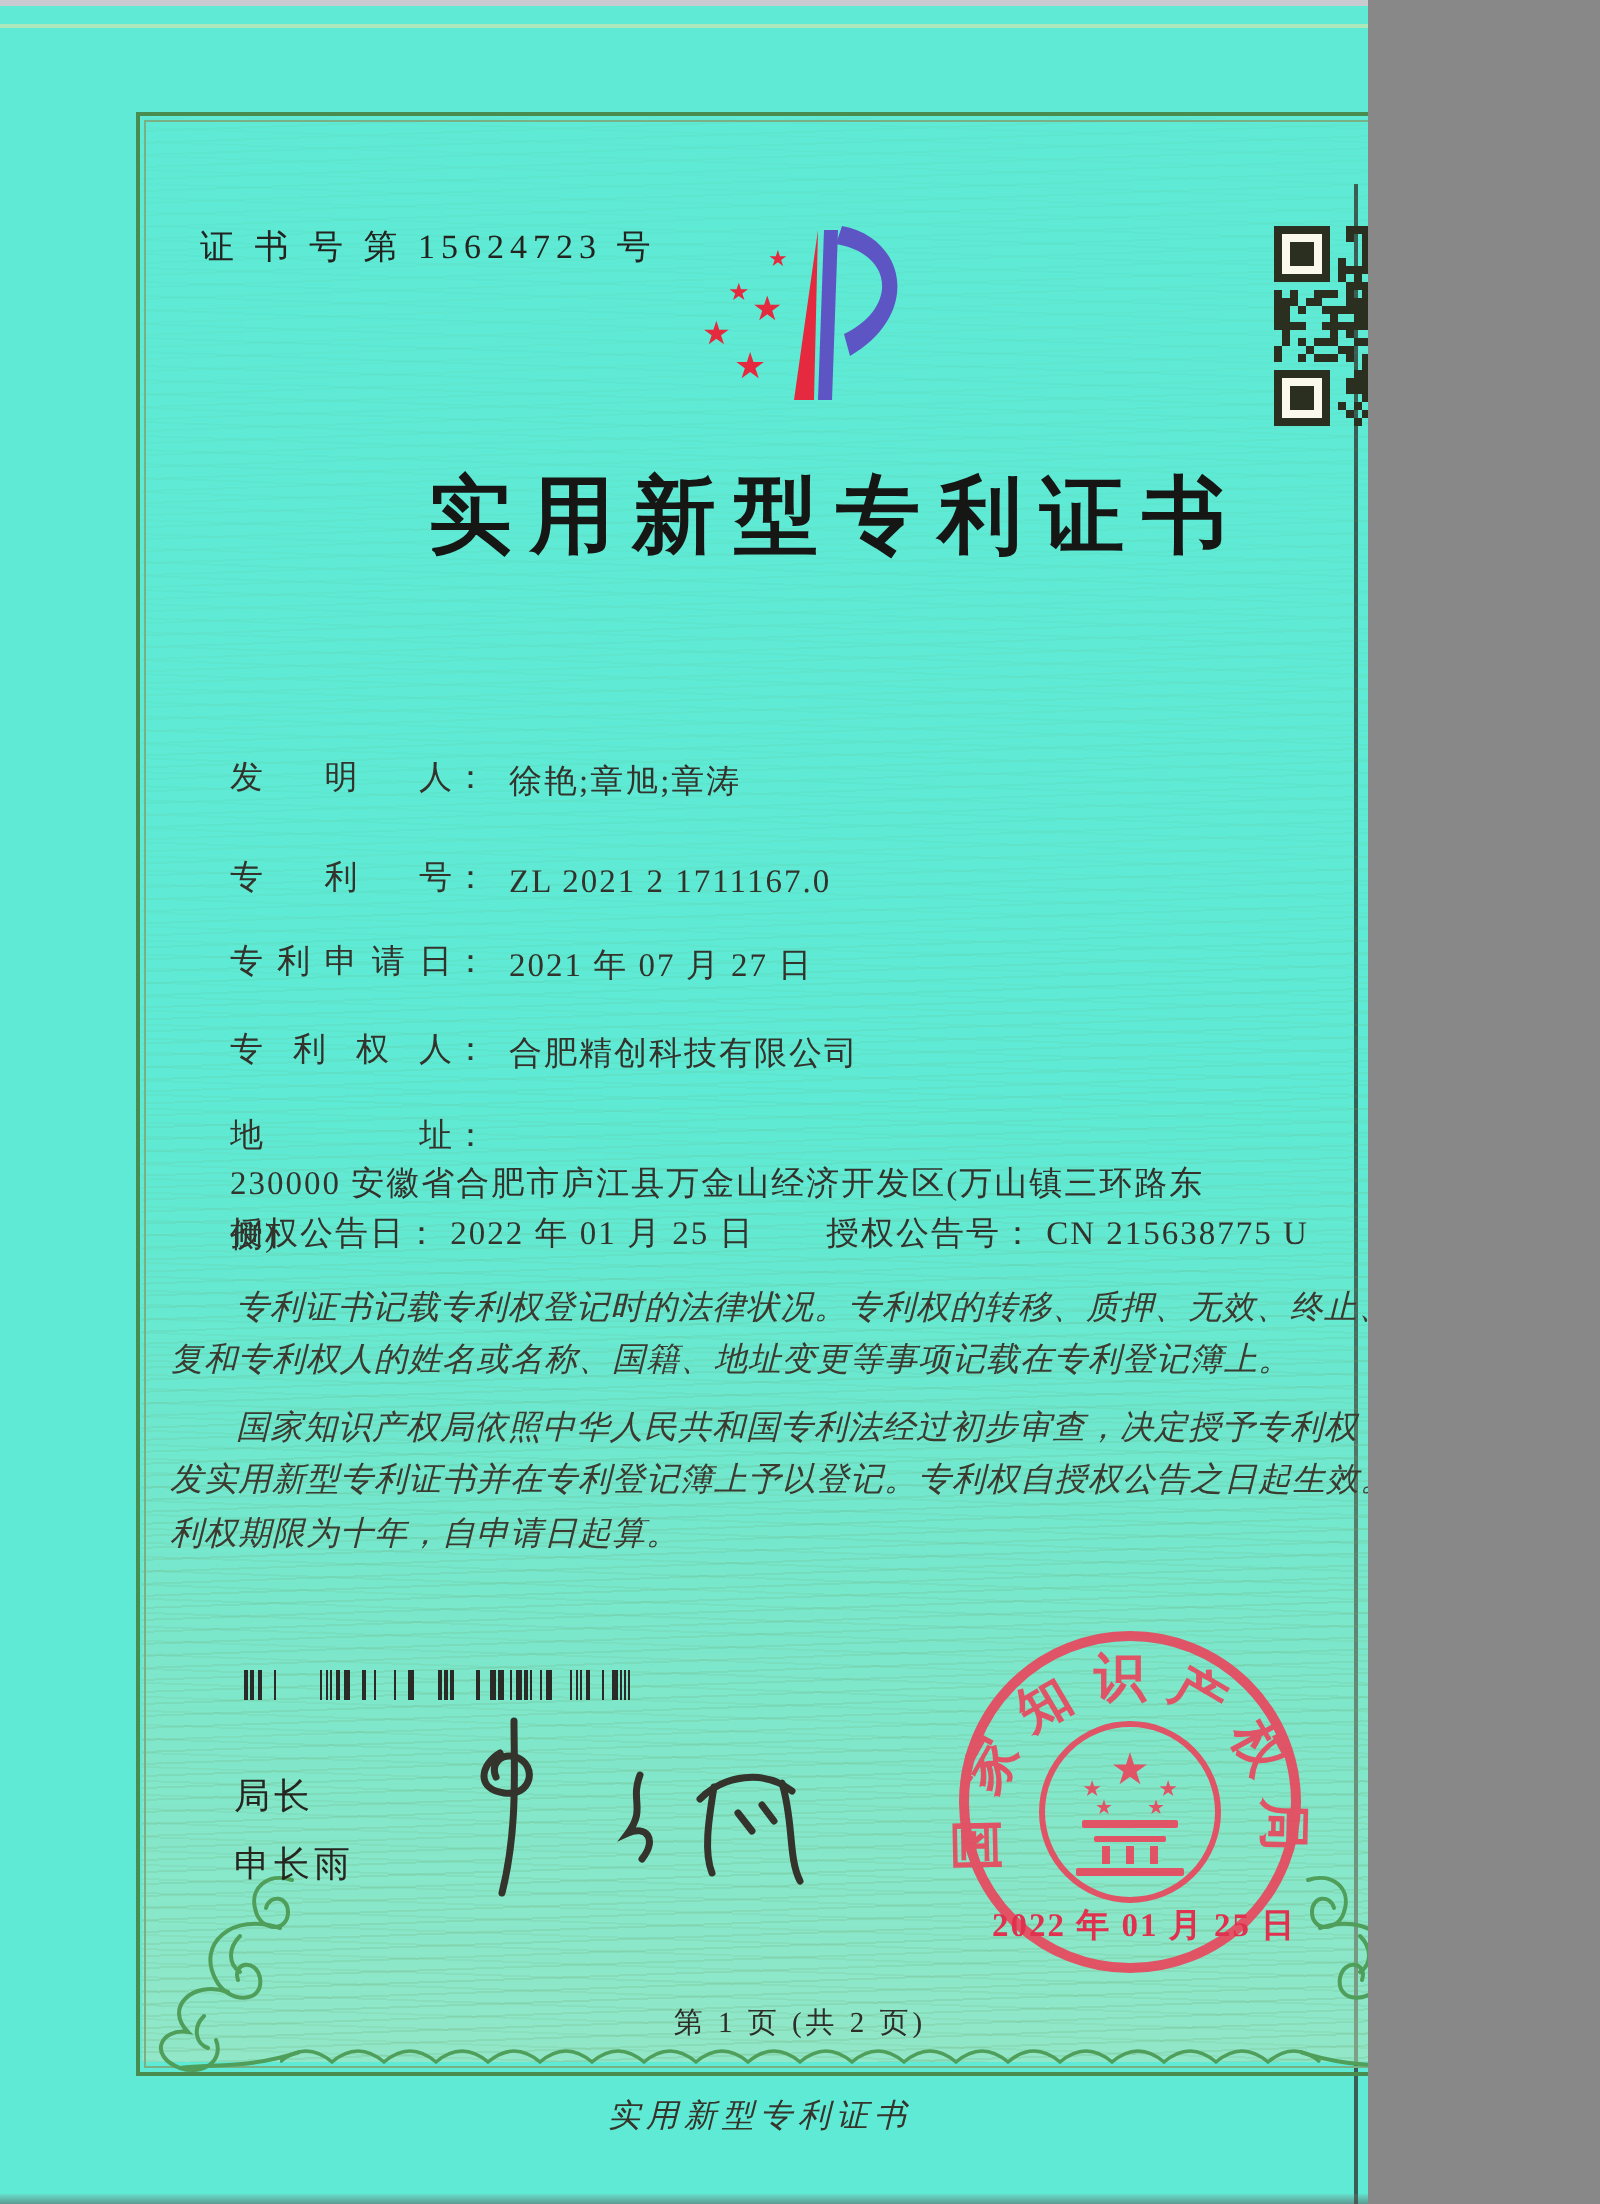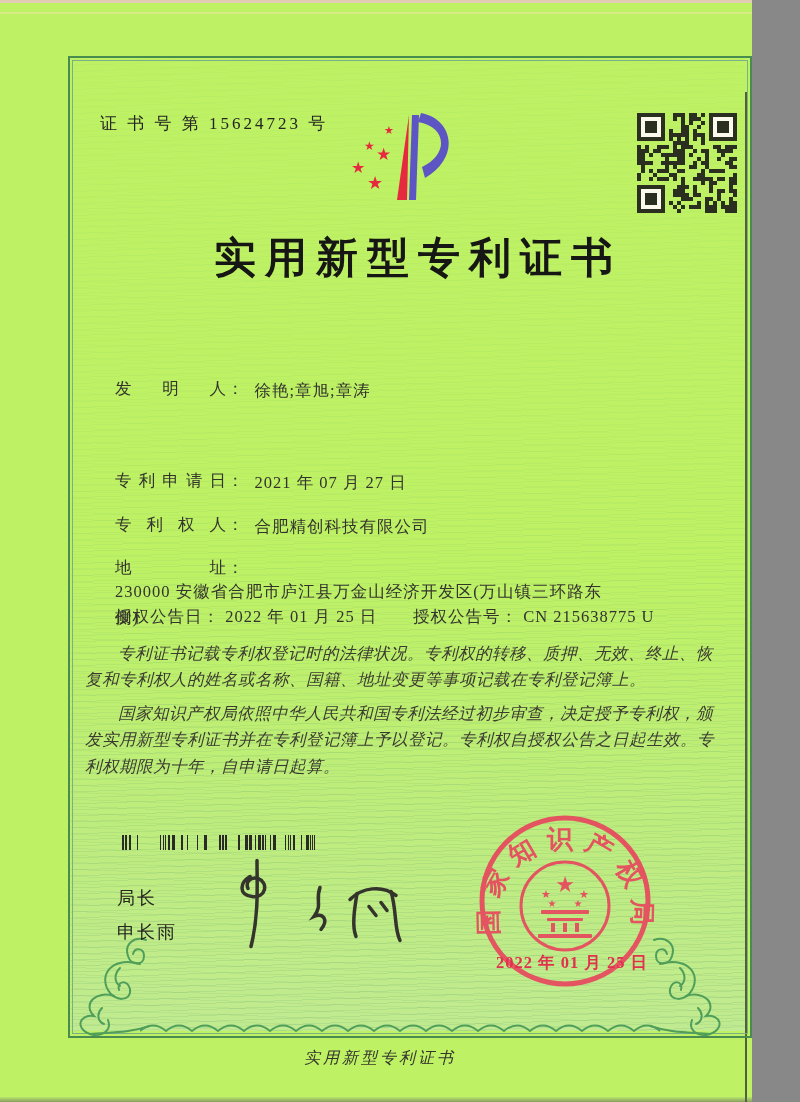--- a/index.html
+++ b/index.html
@@ -1,16 +1,16 @@
 <!DOCTYPE html>
 <html><head>
 <meta charset="utf-8">
 <style>
   html,body{margin:0;padding:0;background:#888;}
-  .page{position:relative;width:752px;height:1102px;background:#bef264;overflow:hidden;
+  .page{position:relative;width:684px;height:1102px;background:#5eead4;overflow:hidden;
         font-family:"Liberation Serif","DejaVu Serif",serif;color:#2a2a24;}
   
   .edge-pink{position:absolute;top:0;left:0;right:0;height:3px;background:#eec0cf;opacity:.75;}
   .edge-yellow{position:absolute;top:12px;left:0;right:0;height:2px;background:#ece5a8;opacity:.55;}
   .edge-right{position:absolute;top:92px;bottom:0;right:5px;width:2px;background:#2e2e2a;opacity:.75;}
   .edge-bottom{position:absolute;left:0;right:0;bottom:0;height:5px;
                background:linear-gradient(to bottom,rgba(150,150,150,.15),rgba(90,90,90,.55));}
   
   .frame{position:absolute;left:68px;top:56px;width:680px;height:978px;border:2px solid #488c50;}
   .frame-inner{position:absolute;inset:2px;border:1px solid #7ab184;}
@@ -342,20 +342,23 @@
         <rect x="1" y="19" width="5" height="5" fill="#fbf8ec"></rect>
         <rect x="2" y="20" width="3" height="3" fill="#2a2f20"></rect>
       </svg>
   </div>
 
   <div class="title">实用新型专利证书</div>
 
   <div class="field-row" style="top:378px;">
     <span class="flabel">发明人</span><span class="fcolon">：</span><span class="fvalue">徐艳;章旭;章涛</span>
   </div>
+  <div class="field-row" style="top:428px;">
+    <span class="flabel">专利号</span><span class="fcolon">：</span><span class="fvalue">ZL 2021 2 1711167.0</span>
+  </div>
   <div class="field-row" style="top:470px;">
     <span class="flabel">专利申请日</span><span class="fcolon">：</span><span class="fvalue">2021 年 07 月 27 日</span>
   </div>
   <div class="field-row" style="top:514px;">
     <span class="flabel">专利权人</span><span class="fcolon">：</span><span class="fvalue">合肥精创科技有限公司</span>
   </div>
   <div class="field-row" style="top:557px;">
     <span class="flabel">地址</span><span class="fcolon">：</span><span class="fvalue addr">230000 安徽省合肥市庐江县万金山经济开发区(万山镇三环路东侧)</span>
   </div>
   <div class="field-row" style="top:606px;width:600px;">
@@ -437,15 +440,16 @@
       <rect x="73" y="104" width="48" height="4" rx="1"></rect>
       <rect x="79" y="112" width="36" height="3" rx="1"></rect>
       <rect x="83" y="117" width="4" height="9"></rect>
       <rect x="95" y="117" width="4" height="9"></rect>
       <rect x="107" y="117" width="4" height="9"></rect>
       <rect x="70" y="128" width="54" height="4" rx="1"></rect>
     </g>
   </svg>
   <div class="seal-date">2022 年 01 月 25 日</div>
 
+  <div class="page-number">第 1 页 (共 2 页)</div>
   <div class="back-note">实用新型专利证书</div>
 
 </div>
 
 </body></html>

